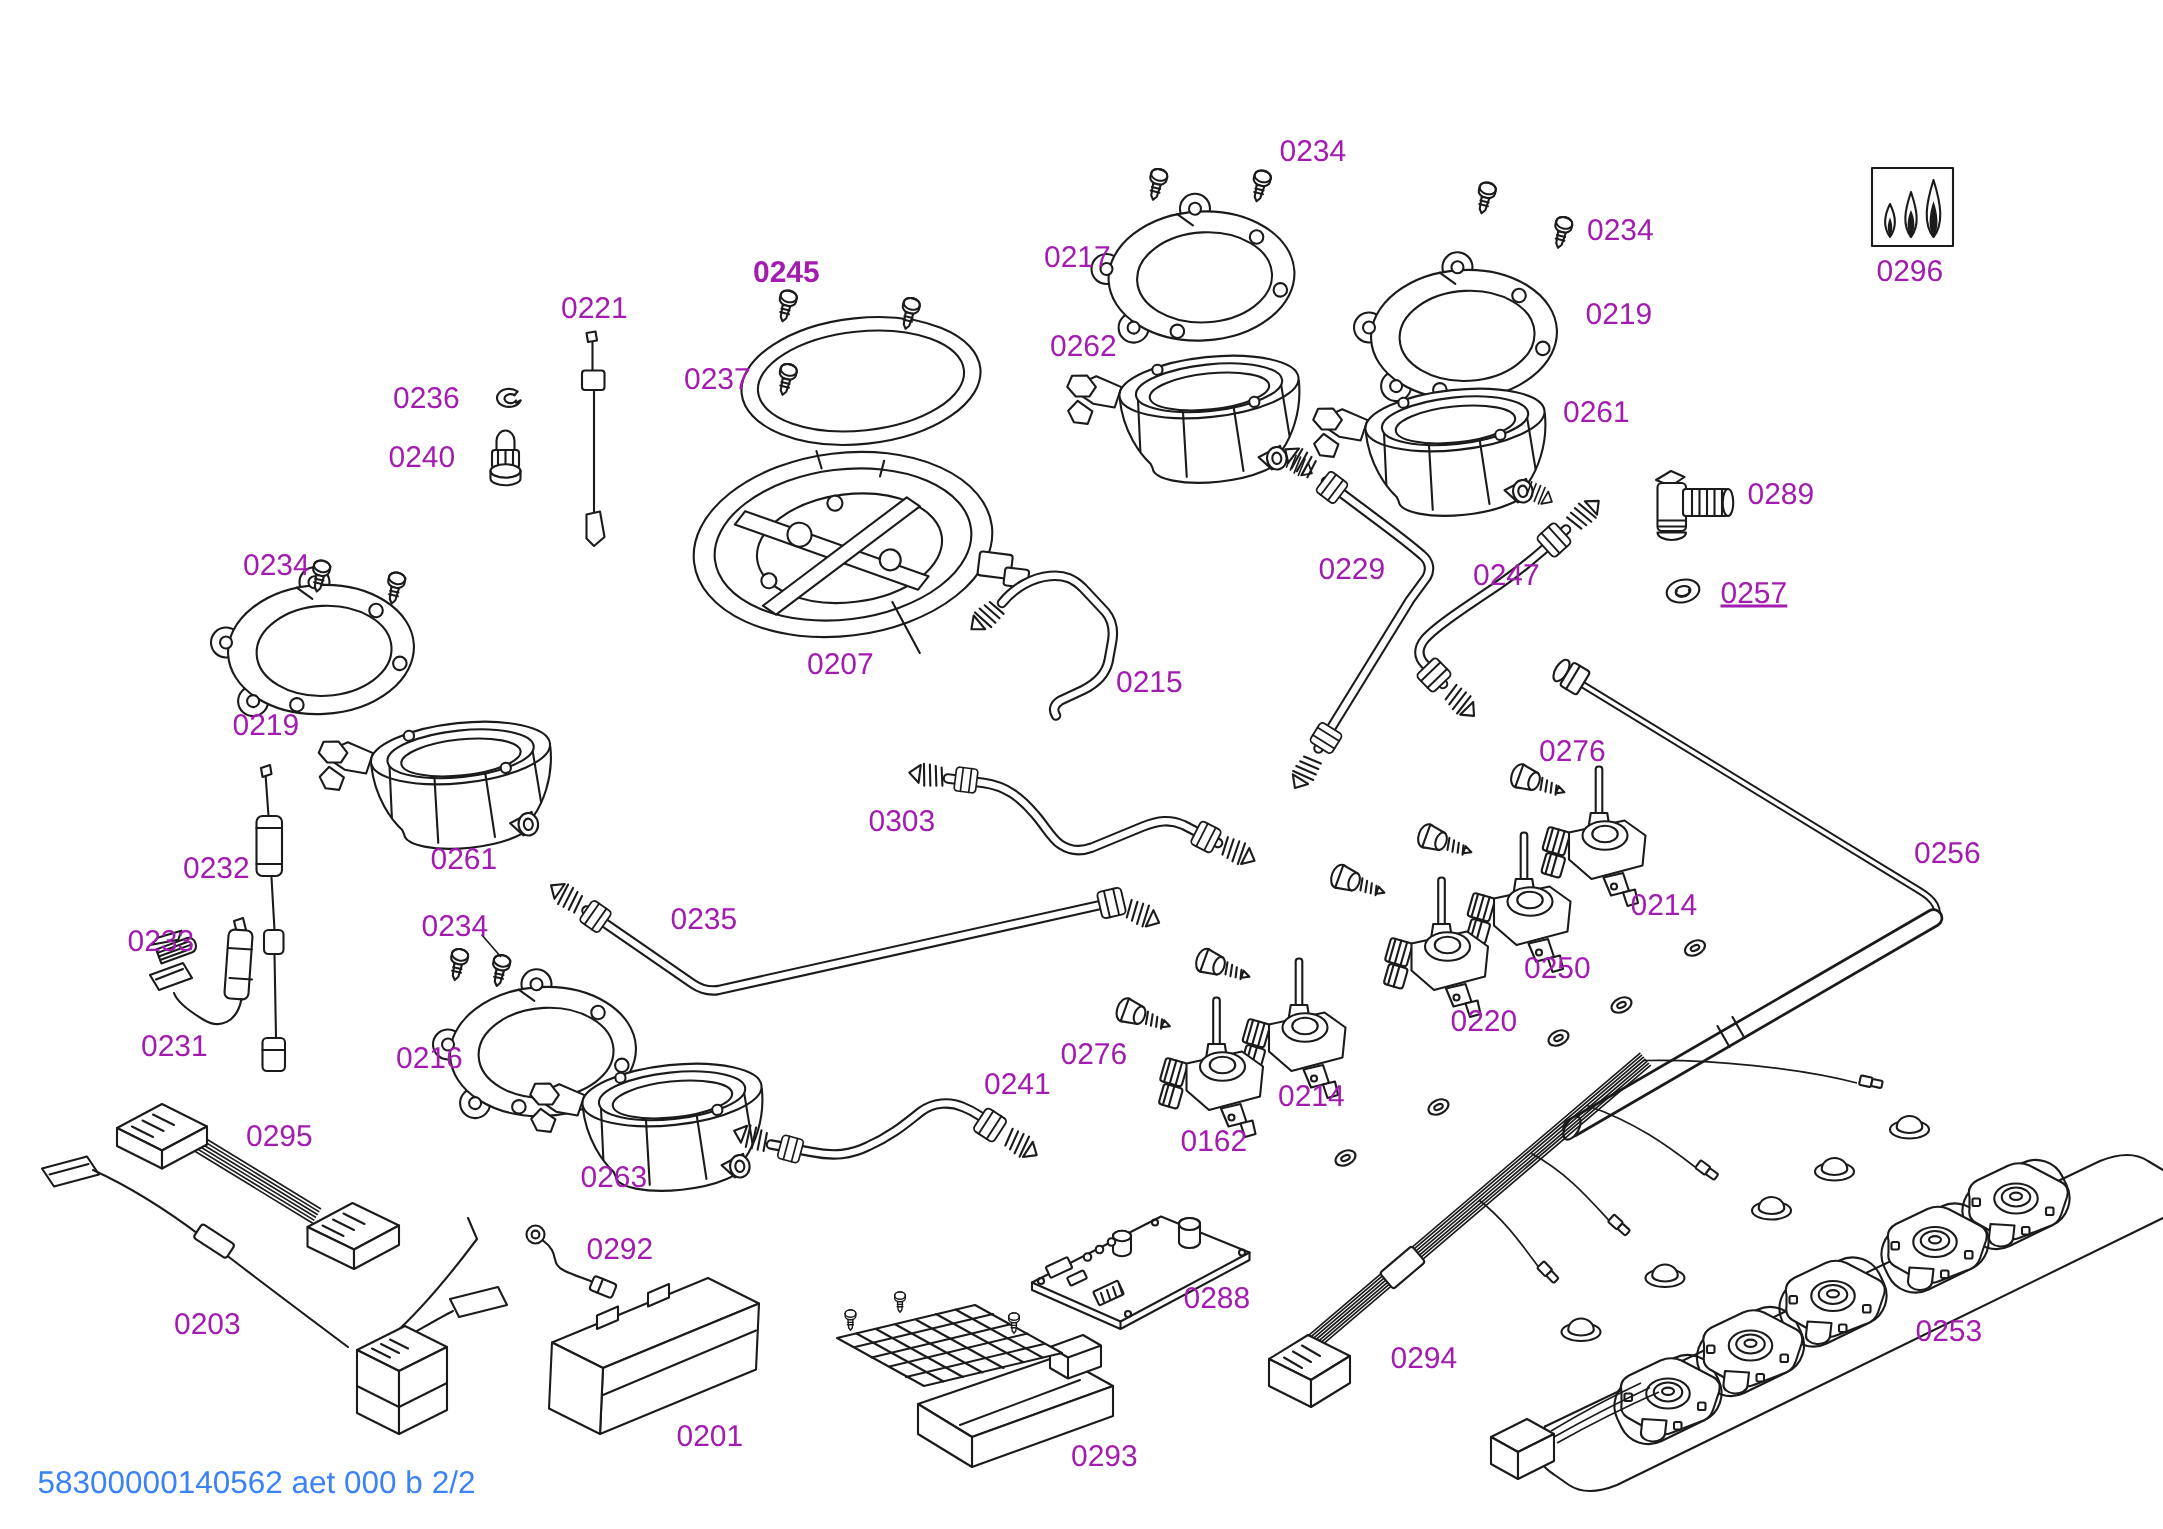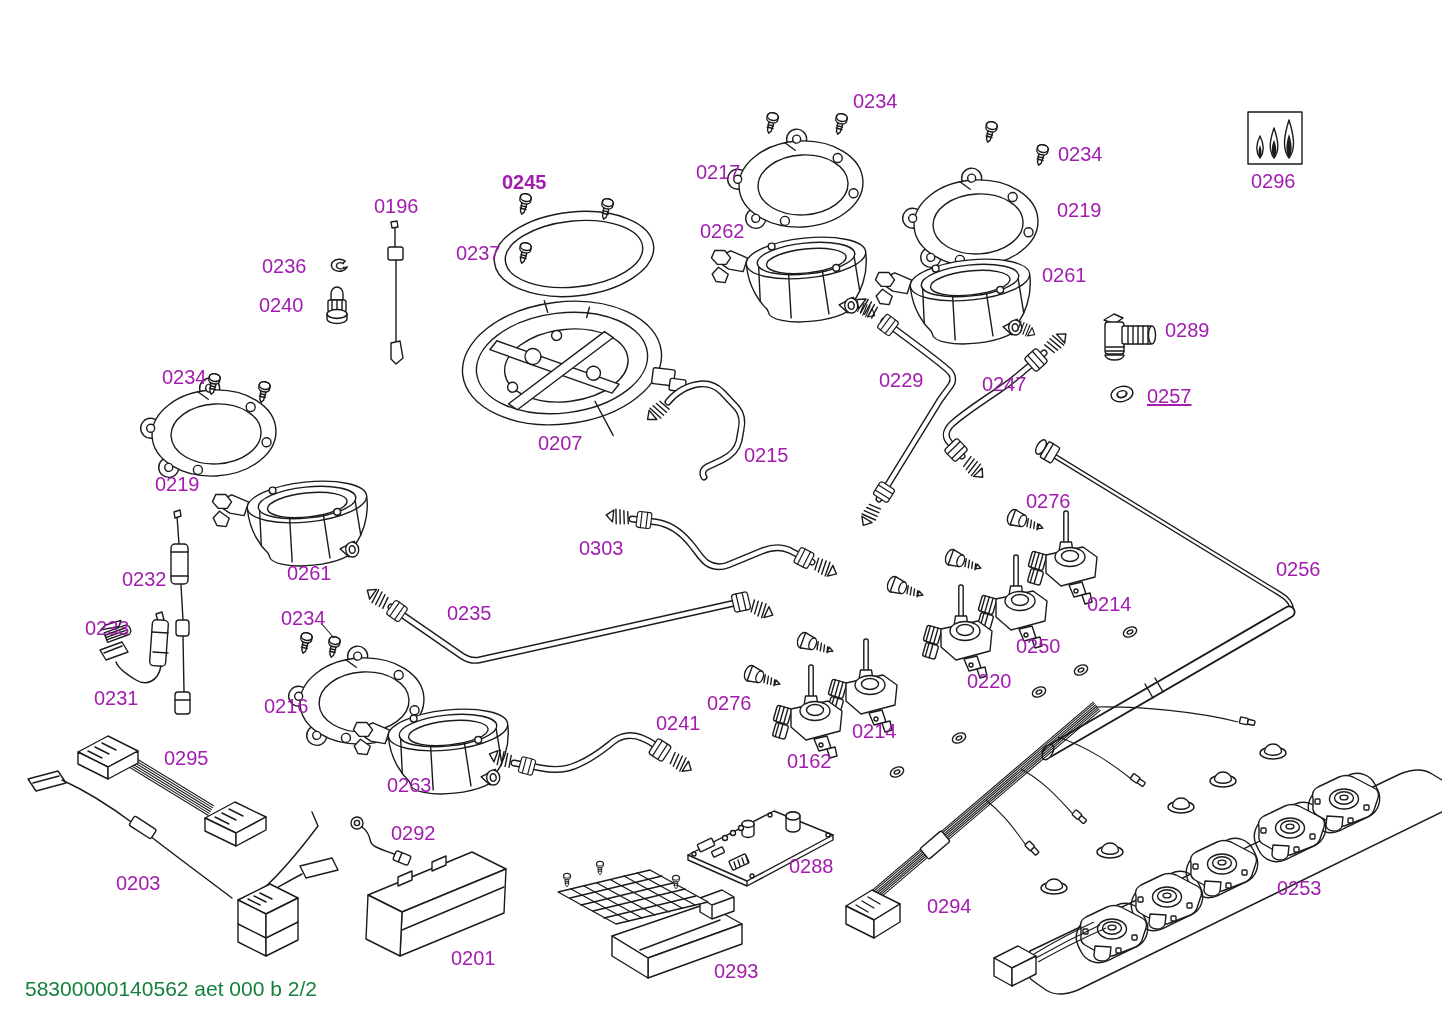--- a/index.html
+++ b/index.html
@@ -5,21 +5,21 @@
   html,body{margin:0;padding:0;background:#fff;}
   #canvas{position:relative;width:1442px;height:1019px;background:#fff;overflow:hidden;
           font-family:"Liberation Sans",sans-serif;}
   #artwork{position:absolute;left:0;top:0;}
   .ln{fill:none;stroke:#1b1b1b;stroke-width:1.4;stroke-linecap:round;stroke-linejoin:round;}
   .wh{fill:#ffffff;stroke:#1b1b1b;stroke-width:1.4;stroke-linecap:round;stroke-linejoin:round;}
   .pipe-o{fill:none;stroke:#1b1b1b;stroke-width:7;stroke-linecap:round;stroke-linejoin:round;}
   .pipe-i{fill:none;stroke:#ffffff;stroke-width:4.2;stroke-linecap:round;stroke-linejoin:round;}
   .thin{fill:none;stroke:#1b1b1b;stroke-width:1.1;}
   .plabel{position:absolute;font-size:20px;line-height:1.05;color:#a21caf;white-space:nowrap;}
-  #footer-code{position:absolute;left:25px;top:977px;font-size:21px;color:#15803d;white-space:nowrap;}
+  #footer-code{position:absolute;left:25px;top:977px;font-size:21px;color:#3b82f6;white-space:nowrap;}
 </style>
 </head>
 <body>
 
 <div id="canvas">
 
 <svg id="artwork" width="1442" height="1019" viewBox="0 0 1442 1019">
 <defs>
   <g id="screw">
     <path class="wh" d="M-5.5,-3.5 a5.5,3.8 0 1 1 11,0 l0,2.6 a5.5,3.8 0 0 1 -11,0 z"></path>
@@ -515,21 +515,21 @@
 
 <div class="labels">
       <span class="plabel" style="left: 853px; top: 91px;">0234</span>
       <span class="plabel" style="left: 696px; top: 162px;">0217</span>
       <span class="plabel" style="left: 1058px; top: 144px;">0234</span>
       <span class="plabel" style="left: 1057px; top: 200px;">0219</span>
       <span class="plabel" style="left: 700px; top: 221px;">0262</span>
       <span class="plabel" style="left: 1042px; top: 265px;">0261</span>
       <span class="plabel" style="left: 1251px; top: 171px;">0296</span>
       <span class="plabel" style="left: 502px; top: 172px; font-weight: bold;">0245</span>
-      <span class="plabel" style="left: 374px; top: 196px;">0196</span>
+      <span class="plabel" style="left: 374px; top: 196px;">0221</span>
       <span class="plabel" style="left: 456px; top: 243px;">0237</span>
       <span class="plabel" style="left: 262px; top: 256px;">0236</span>
       <span class="plabel" style="left: 259px; top: 295px;">0240</span>
       <span class="plabel" style="left: 1165px; top: 320px;">0289</span>
       <span class="plabel" style="left: 1147px; top: 386px; text-decoration: underline;">0257</span>
       <span class="plabel" style="left: 879px; top: 370px;">0229</span>
       <span class="plabel" style="left: 982px; top: 362px; margin-top: 12px;">0247</span>
       <span class="plabel" style="left: 162px; top: 367px;">0234</span>
       <span class="plabel" style="left: 155px; top: 474px;">0219</span>
       <span class="plabel" style="left: 538px; top: 433px;">0207</span>

